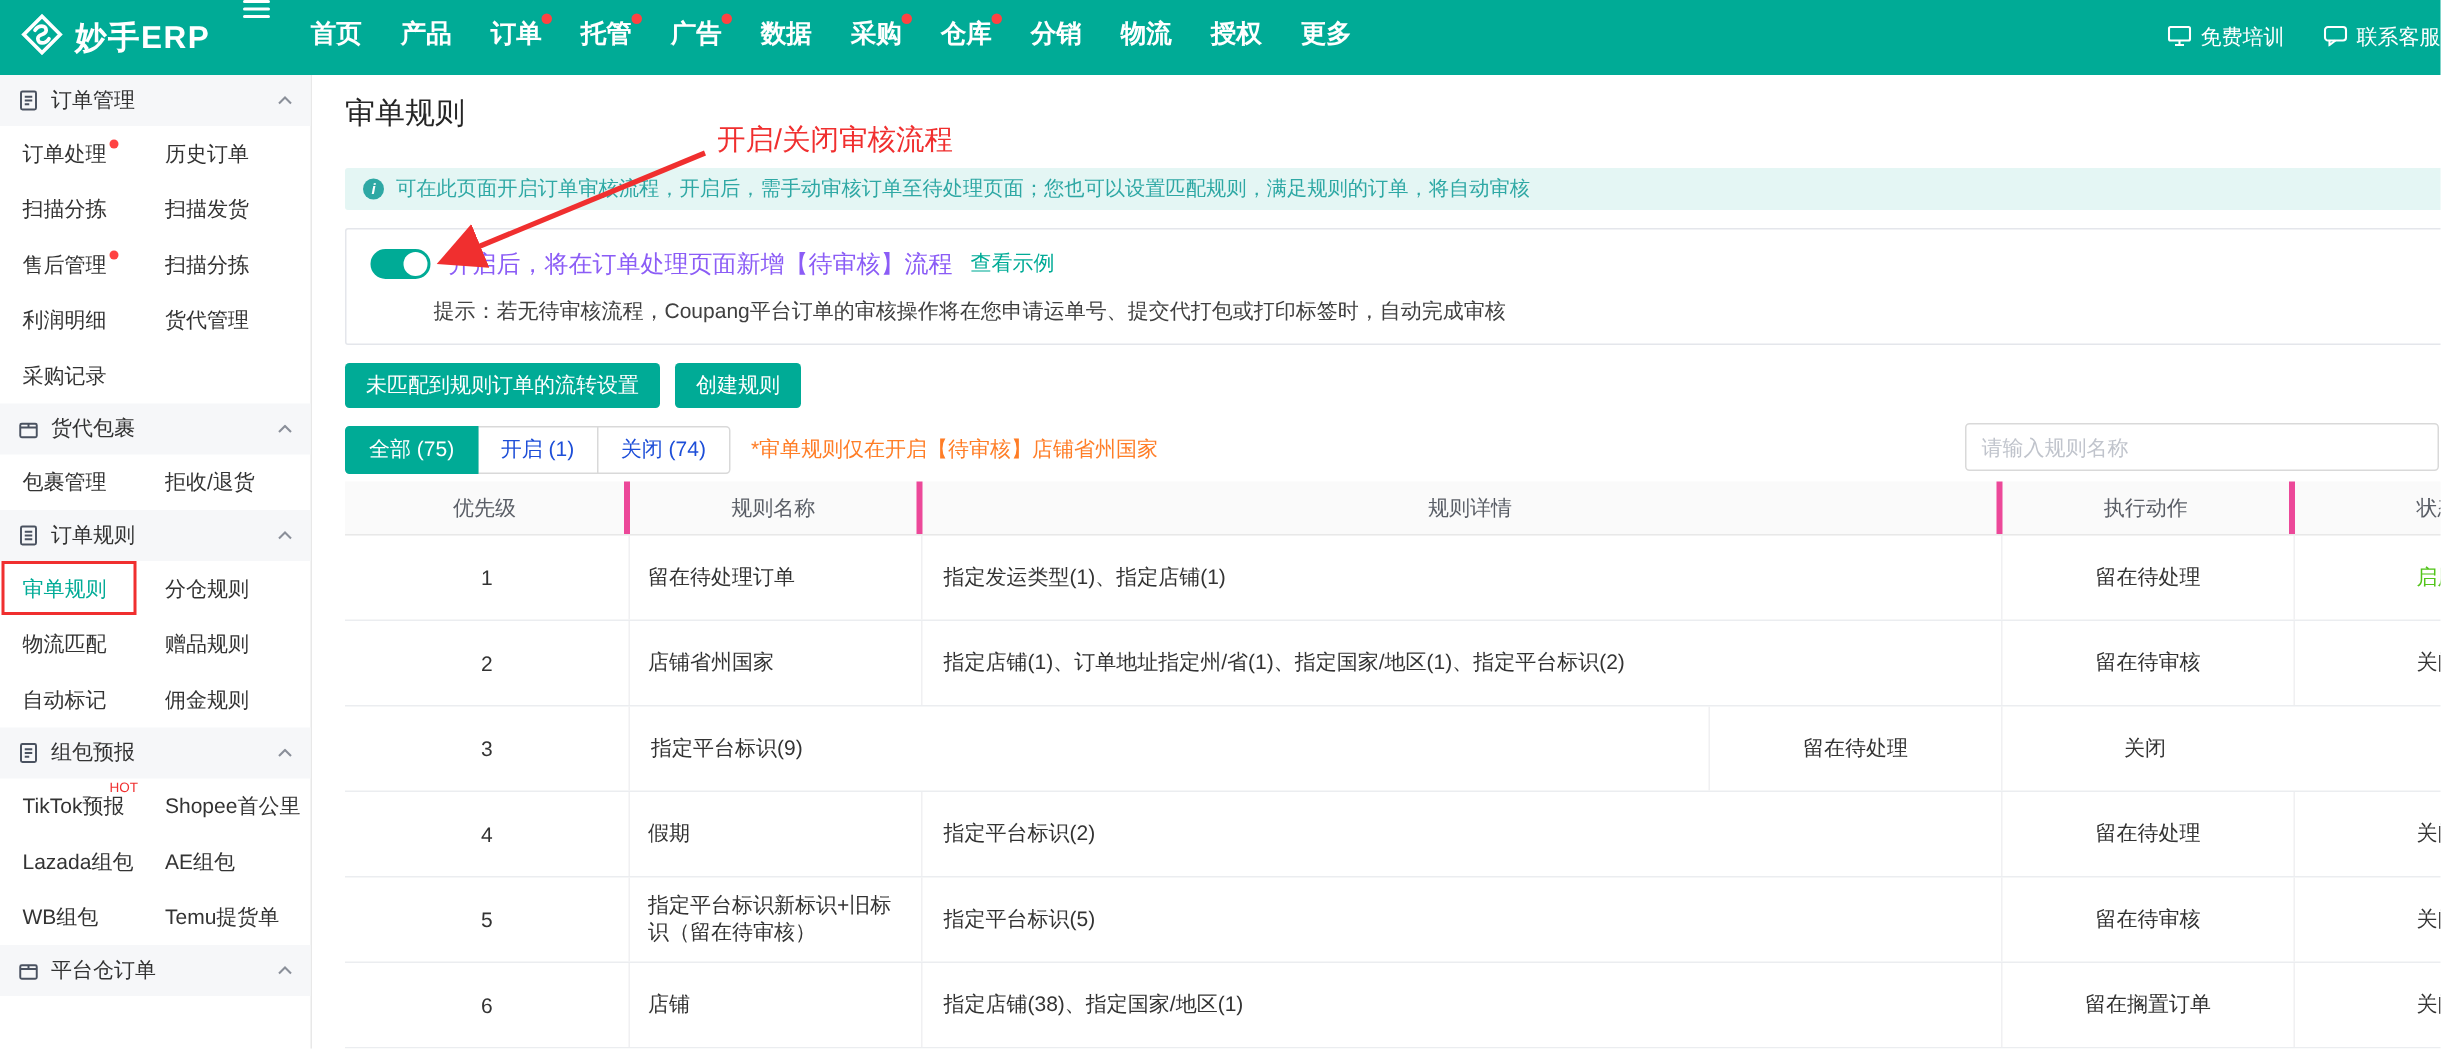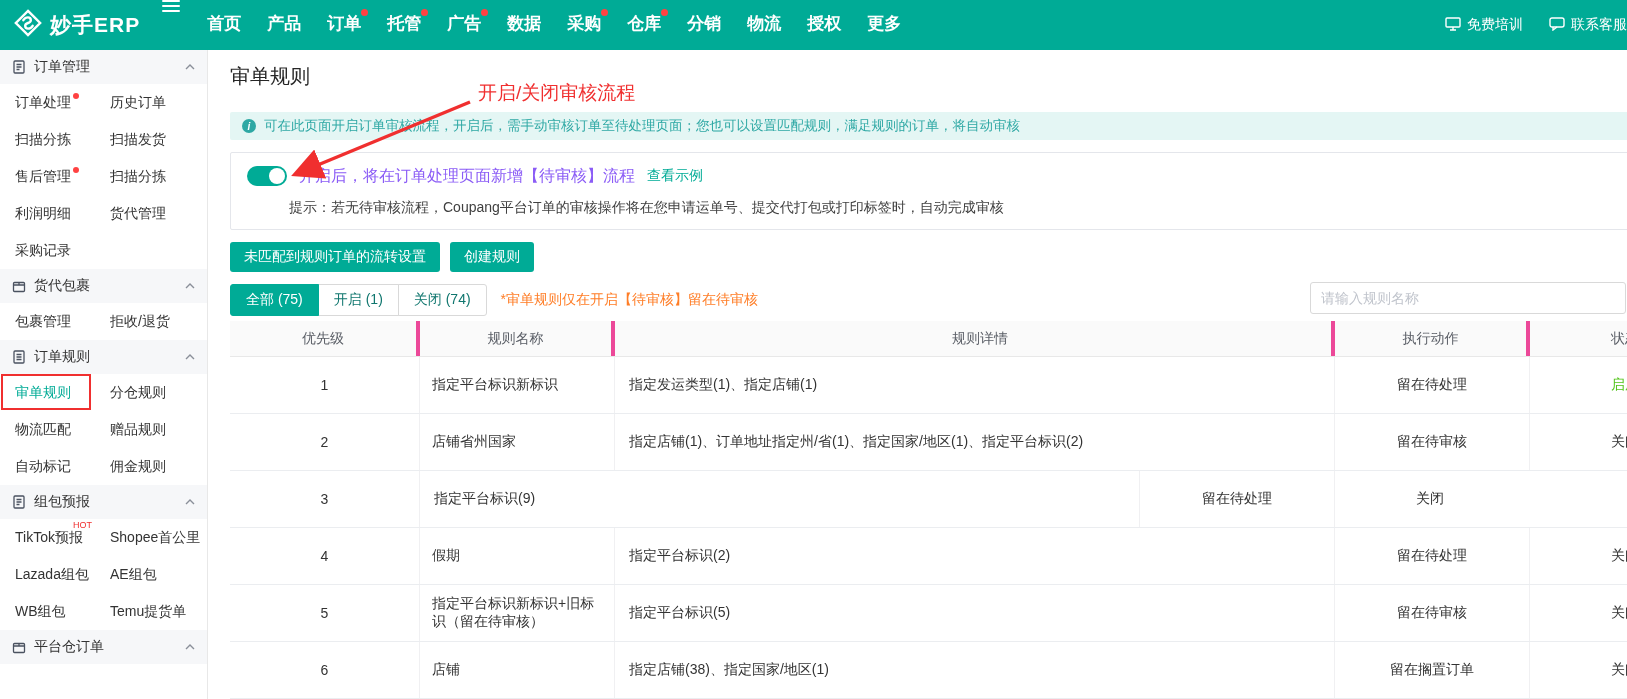--- a/index.html
+++ b/index.html
@@ -56,21 +56,21 @@
     background:#fff; border-radius:50%; }
   .toggle-text { font-weight:400; font-size:16px; color:#8b5cf6; }
   .toggle-link { color:#00ab96; font-size:14px; cursor:pointer; }
   .toggle-hint { margin:9px 0 0 42px; font-size:14px; color:#404040; line-height:20px; }
 
   .btn-row { margin:12px 0 0 22px; display:flex; gap:10px; height:30px; }
   .btn { background:#00ab96; color:#fff; font-size:14px; height:30px; padding:0 14px;
     border:none; border-radius:3px; cursor:pointer; display:flex; align-items:center;font-family:Liberation Mono, monospace; }
 
   .tab-row { margin:12px 0 0 22px; display:flex; align-items:center; height:32px; }
-  .tab { height:32px; padding:0 15px; border:1px solid #d9d9d9; background:#fff; color:#0f766e;
+  .tab { height:32px; padding:0 15px; border:1px solid #d9d9d9; background:#fff; color:#1d4ed8;
     font-size:14px; display:flex; align-items:center; margin-left:-1px; cursor:pointer; }
   .tab:first-child { border-radius:3px 0 0 3px; margin-left:0; }
   .tab:nth-child(3) { border-radius:0 3px 3px 0; }
   .tab.active { background:#00ab96; border-color:#00ab96; color:#fff; z-index:2; }
   .note { color:#ff7d26; font-size:14px; margin-left:14px; }
 
   .search-box { position:absolute; left:1102px; top:232px; width:316px; height:32px;
     border:1px solid #d9d9d9; border-radius:3px; font-size:14px; padding:0 10px; color:#333;
     outline:none; background:#fff; }
   .search-box::placeholder { color:#c0c4cc; }
@@ -340,37 +340,37 @@
 
   <div class="btn-row">
     <button class="btn">未匹配到规则订单的流转设置</button>
     <button class="btn">创建规则</button>
   </div>
 
   <div class="tab-row">
     <div class="tab active">全部 (75)</div>
     <div class="tab">开启 (1)</div>
     <div class="tab">关闭 (74)</div>
-    <span class="note">*审单规则仅在开启【待审核】留在待审核</span>
+    <span class="note">*审单规则仅在开启【待审核】店铺省州国家</span>
   </div>
 
   <input class="search-box" type="text" placeholder="请输入规则名称" style="">
 
   <div class="table">
     <div class="thead">
       <div class="th c1">优先级</div>
       <div class="th c2">规则名称</div>
       <div class="th c3">规则详情</div>
       <div class="th c4">执行动作</div>
       <div class="th c5">状态</div>
     </div>
 
     <div class="tr">
       <div class="td c1">1</div>
-      <div class="td c2">指定平台标识新标识</div>
+      <div class="td c2">留在待处理订单</div>
       <div class="td c3">指定发运类型(1)、指定店铺(1)</div>
       <div class="td c4">留在待处理</div>
       <div class="td c5 status-on">启用</div>
     </div>
     <div class="tr">
       <div class="td c1">2</div>
       <div class="td c2">店铺省州国家</div>
       <div class="td c3">指定店铺(1)、订单地址指定州/省(1)、指定国家/地区(1)、指定平台标识(2)</div>
       <div class="td c4">留在待审核</div>
       <div class="td c5 status-off">关闭</div>

